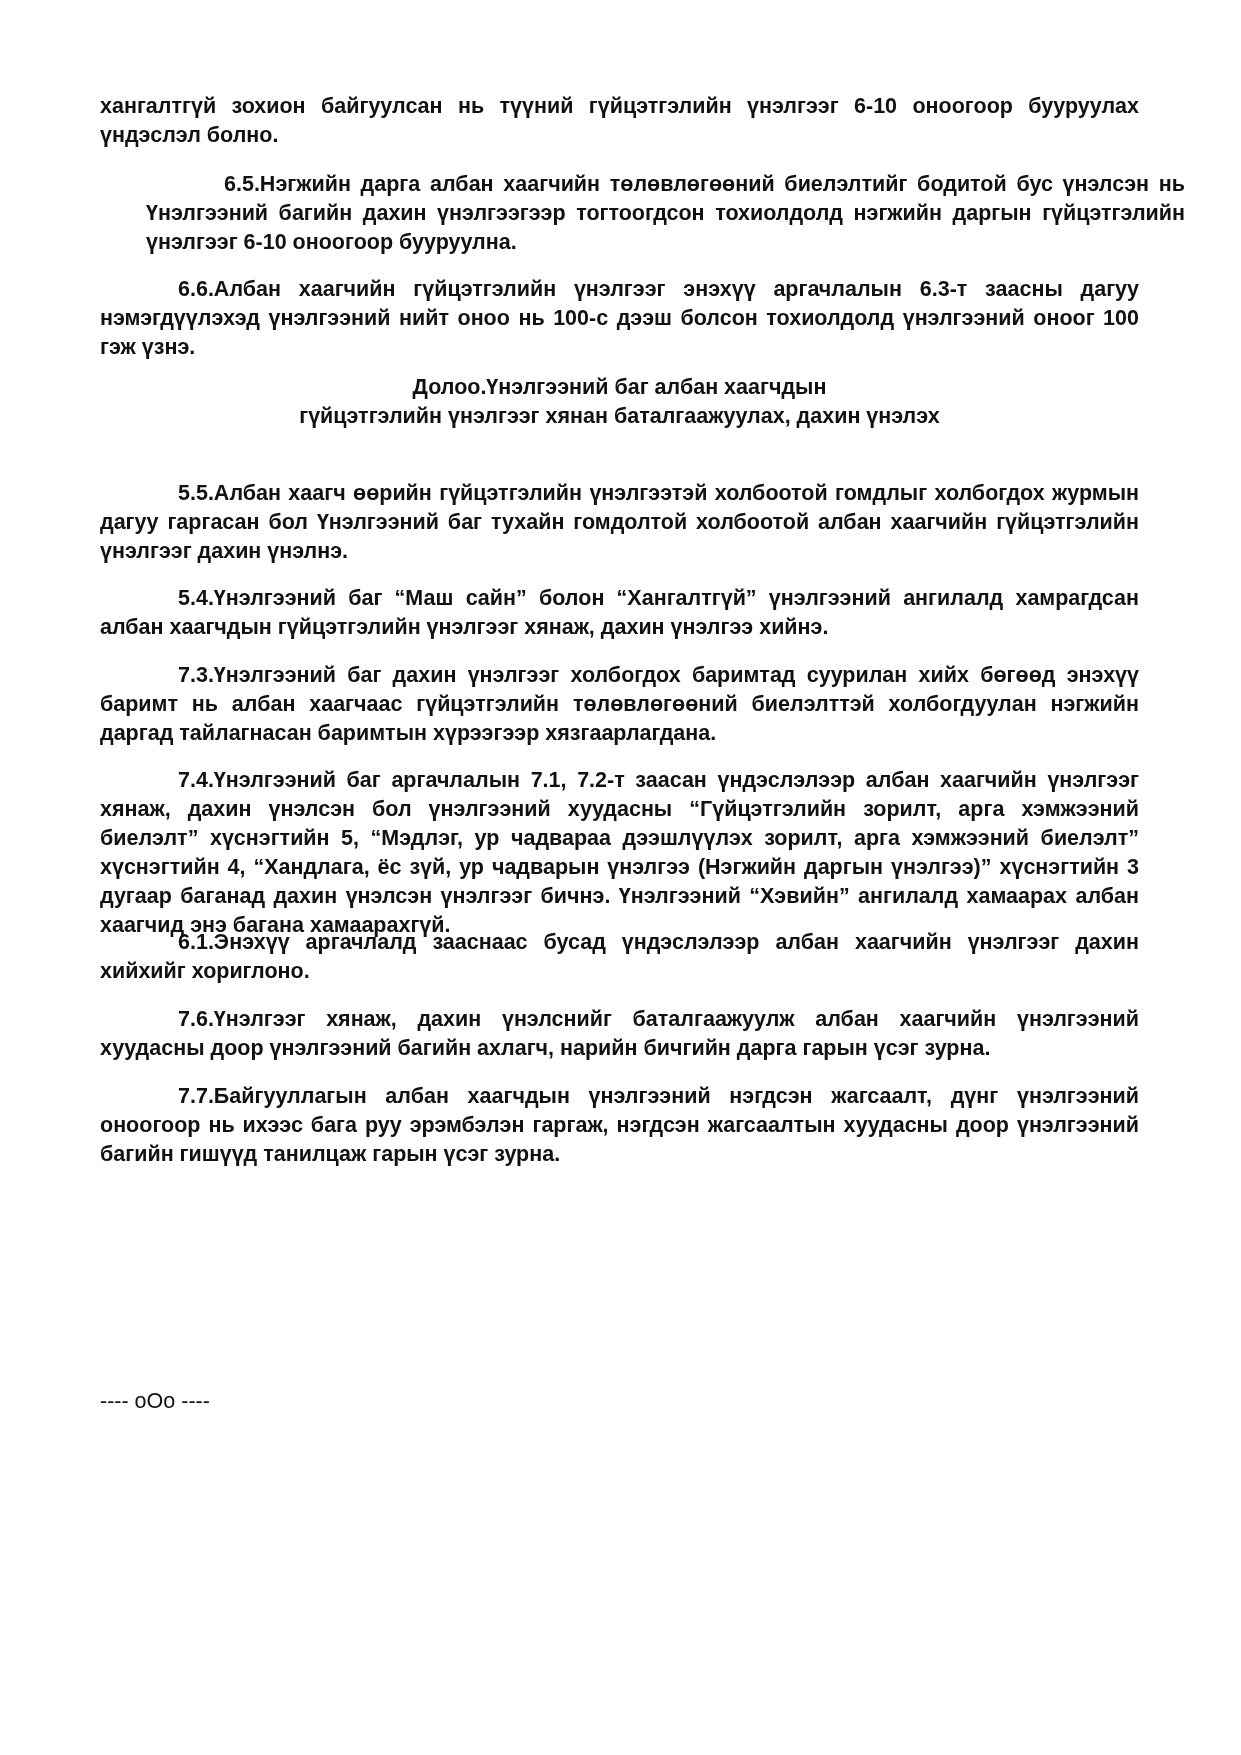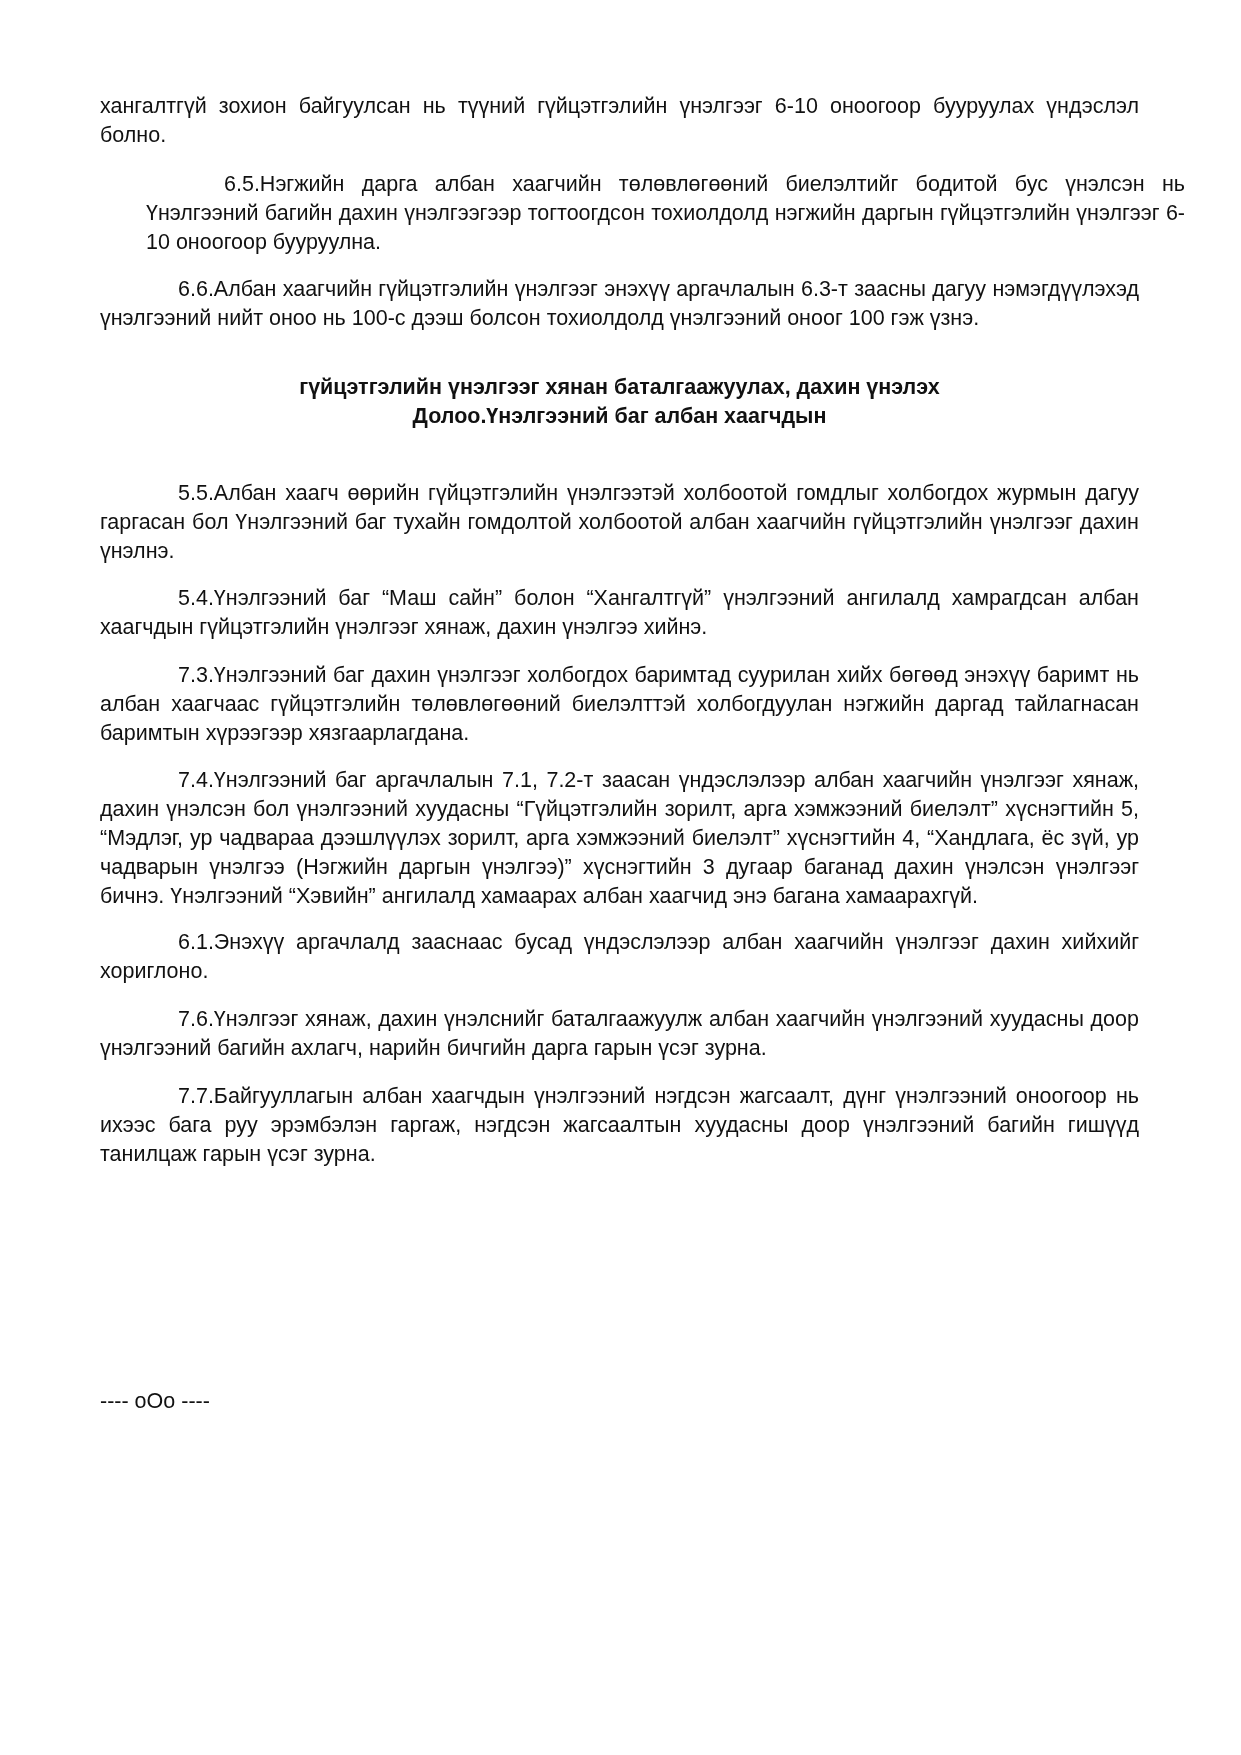--- a/index.html
+++ b/index.html
@@ -23,20 +23,21 @@
     }
     .para {
       position: absolute;
       left: 0;
       width: 1039px;
       font-size: 21.5px;
       line-height: 29px;
       text-align: justify;
       text-align-last: left;
       margin: 0;
+      font-weight: bold;
     }
     .indent {
       text-indent: 78px;
     }
     .heading {
       position: absolute;
       left: 0;
       width: 1039px;
       text-align: center;
       font-weight: bold;
@@ -58,22 +59,22 @@
 
 <div class="page">
 
   <p class="para" style="top:92px;">хангалтгүй зохион байгуулсан нь түүний гүйцэтгэлийн үнэлгээг 6-10 оноогоор бууруулах үндэслэл болно.</p>
 
   <p class="para indent" style="top:170px;margin-left:46px;">6.5.Нэгжийн дарга албан хаагчийн төлөвлөгөөний биелэлтийг бодитой бус үнэлсэн нь Үнэлгээний багийн дахин үнэлгээгээр тогтоогдсон тохиолдолд нэгжийн даргын гүйцэтгэлийн үнэлгээг 6-10 оноогоор бууруулна.</p>
 
   <p class="para indent" style="top:275px;">6.6.Албан хаагчийн гүйцэтгэлийн үнэлгээг энэхүү аргачлалын 6.3-т заасны дагуу нэмэгдүүлэхэд үнэлгээний нийт оноо нь 100-с дээш болсон тохиолдолд үнэлгээний оноог 100 гэж үзнэ.</p>
 
   <div class="heading" style="top:373px;">
+    <div>Долоо.Үнэлгээний баг албан хаагчдын</div>
     <div>гүйцэтгэлийн үнэлгээг хянан баталгаажуулах, дахин үнэлэх</div>
-    <div>Долоо.Үнэлгээний баг албан хаагчдын</div>
   </div>
 
   <p class="para indent" style="top:479px;">5.5.Албан хаагч өөрийн гүйцэтгэлийн үнэлгээтэй холбоотой гомдлыг холбогдох журмын дагуу гаргасан бол Үнэлгээний баг тухайн гомдолтой холбоотой албан хаагчийн гүйцэтгэлийн үнэлгээг дахин үнэлнэ.</p>
 
   <p class="para indent" style="top:584px;">5.4.Үнэлгээний баг “Маш сайн” болон “Хангалтгүй” үнэлгээний ангилалд хамрагдсан албан хаагчдын гүйцэтгэлийн үнэлгээг хянаж, дахин үнэлгээ хийнэ.</p>
 
   <p class="para indent" style="top:661px;">7.3.Үнэлгээний баг дахин үнэлгээг холбогдох баримтад суурилан хийх бөгөөд энэхүү баримт нь албан хаагчаас гүйцэтгэлийн төлөвлөгөөний биелэлттэй холбогдуулан нэгжийн даргад тайлагнасан баримтын хүрээгээр хязгаарлагдана.</p>
 
   <p class="para indent" style="top:766px;">7.4.Үнэлгээний баг аргачлалын 7.1, 7.2-т заасан үндэслэлээр албан хаагчийн үнэлгээг хянаж, дахин үнэлсэн бол үнэлгээний хуудасны “Гүйцэтгэлийн зорилт, арга хэмжээний биелэлт” хүснэгтийн 5, “Мэдлэг, ур чадвараа дээшлүүлэх зорилт, арга хэмжээний биелэлт” хүснэгтийн 4, “Хандлага, ёс зүй, ур чадварын үнэлгээ (Нэгжийн даргын үнэлгээ)” хүснэгтийн 3 дугаар баганад дахин үнэлсэн үнэлгээг бичнэ. Үнэлгээний “Хэвийн” ангилалд хамаарах албан хаагчид энэ багана хамаарахгүй.</p>
 

